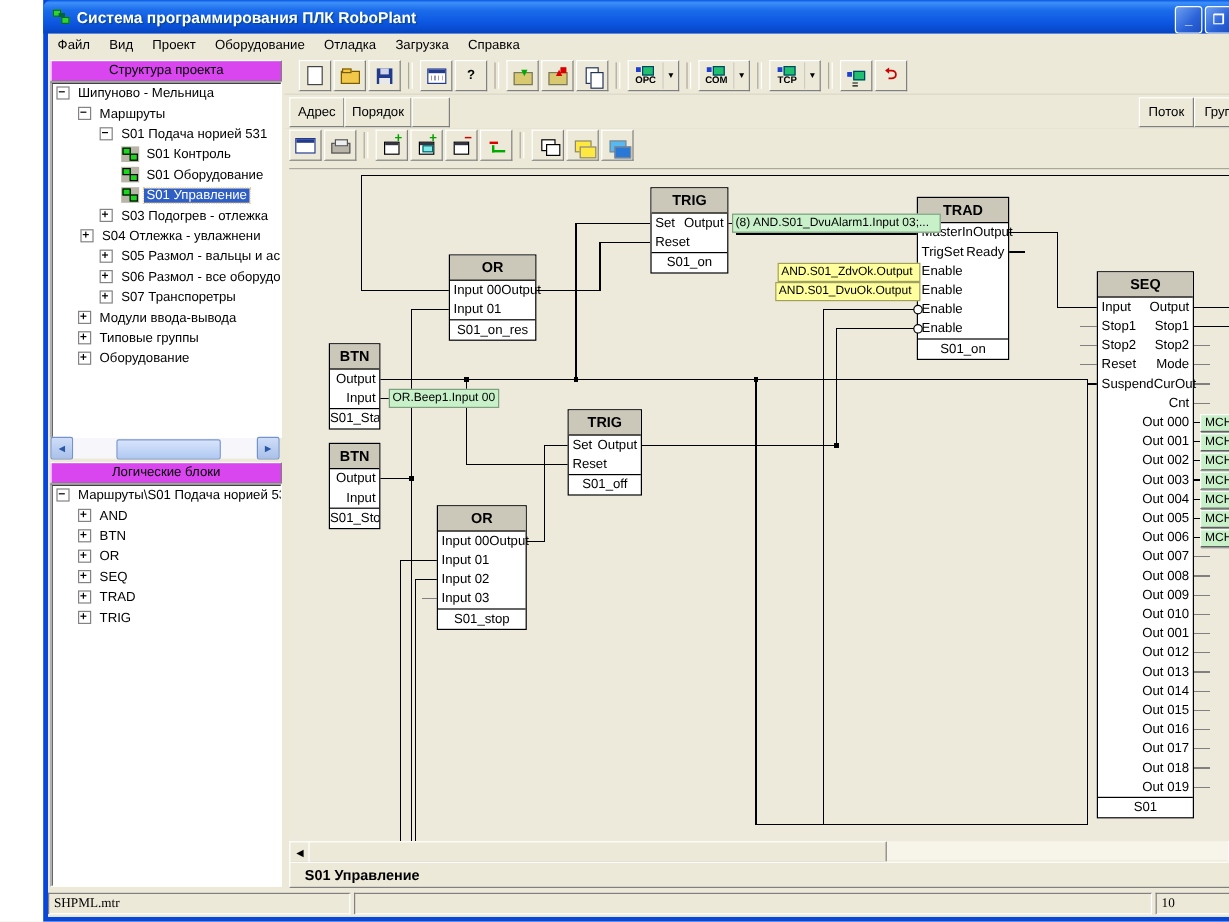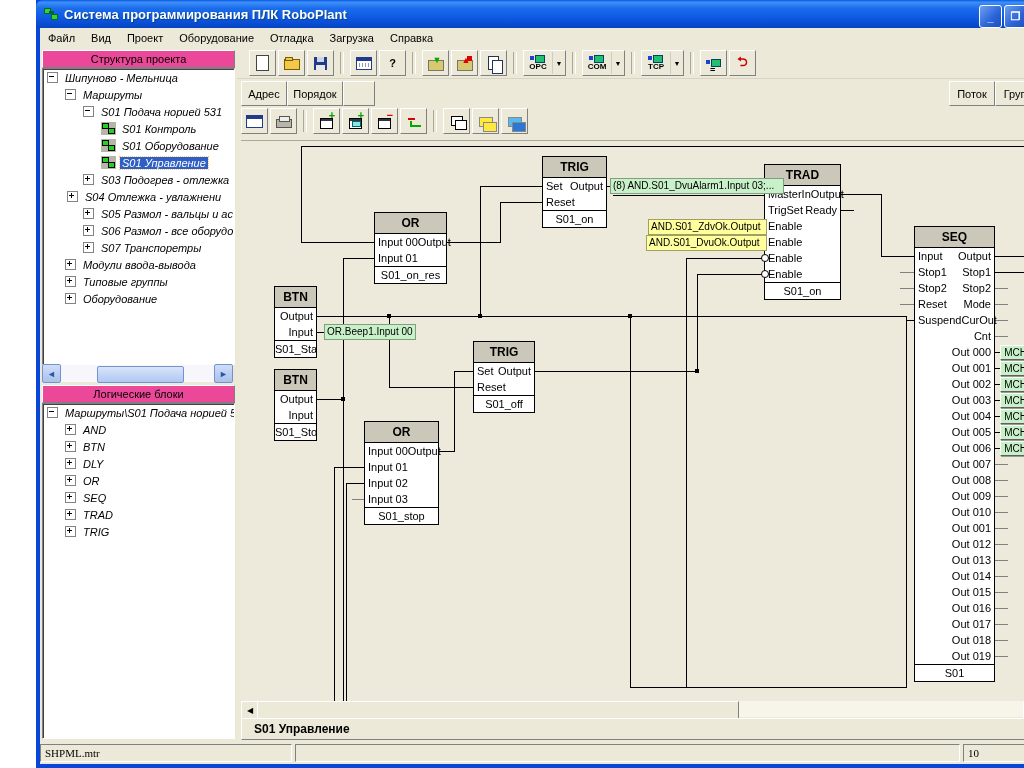--- a/index.html
+++ b/index.html
@@ -16,33 +16,33 @@
   .caption-btns{position:absolute;right:8px;top:5px;display:flex;gap:2px;}
   .cbtn{width:21px;height:21px;border-radius:3px;border:1px solid #fff;color:#fff;font-size:11px;
     display:flex;align-items:center;justify-content:center;font-weight:bold;
     background:linear-gradient(135deg,#6ea0f0,#2a62d8 60%,#1d50c0);}
   .cbtn.close{background:linear-gradient(135deg,#f0a08a,#dd5132 60%,#c63a1c);}
   
   #frame{position:absolute;left:4px;top:28px;width:1016px;height:736px;background:#ece9d8;}
   #menubar{position:absolute;left:0;top:0;width:100%;height:20px;display:flex;align-items:center;font-size:11px;}
   .menu-item{padding:2px 8px;}
   
-  .panel-header{position:absolute;background:#ec4899;border:1px solid;border-color:#fff #808080 #808080 #fff;
+  .panel-header{position:absolute;background:#d946ef;border:1px solid;border-color:#fff #808080 #808080 #fff;
     text-align:center;font-size:11px;line-height:16px;}
   .treebox{position:absolute;background:#fff;border:1px solid;border-color:#808080 #fff #fff #808080;
     box-shadow:inset 1px 1px 0 #404040;overflow:hidden;font-size:11px;}
   .trow{height:17px;display:flex;align-items:center;white-space:nowrap;}
   .tg{width:9px;height:9px;border:1px solid #848284;background:#fff;position:relative;flex:0 0 9px;margin-right:5px;}
   .tg::before{content:"";position:absolute;left:1px;top:3px;width:5px;height:1px;background:#000;}
   .tg.plus::after{content:"";position:absolute;left:3px;top:1px;width:1px;height:5px;background:#000;}
   .bicon{width:15px;height:13px;position:relative;flex:0 0 15px;margin-right:4px;background:#b8b4a8;}
   .bicon::before,.bicon::after{content:"";position:absolute;background:#1ed41e;border:1px solid #000;width:5px;height:4px;}
   .bicon::before{left:1px;top:1px;}
   .bicon::after{left:7px;top:6px;}
-  .tlabel{padding:0 2px;font-style:italic;}
+  .tlabel{padding:0 2px;}
   .trow.sel .tlabel{background:#2f5fc5;color:#fff;outline:1px dotted #f8c97c;}
   
   .xsb{position:absolute;height:17px;background:#f4f3ee;display:flex;align-items:center;}
   .xsb .arr{width:17px;height:17px;background:linear-gradient(180deg,#cfddf8,#aac1ea);border:1px solid #7493ce;
     border-radius:2px;color:#2b57a8;font-size:9px;display:flex;align-items:center;justify-content:center;}
   .xsb .track{flex:1;height:17px;background:#f6f6fb;}
   .xsb .thumb{position:absolute;left:55px;width:85px;height:15px;top:1px;border:1px solid #7493ce;border-radius:2px;
     background:linear-gradient(180deg,#d8e4fb,#b0c8f2);}
   
   #tb1,#tb2,#tb3{position:absolute;left:197px;width:819px;background:#ece9d8;}
@@ -228,24 +228,20 @@
           <span class="tg"></span>
           <span class="tlabel">Маршруты\S01 Подача норией 53</span>
         </div>
       <div class="trow" style="padding-left:22px">
           <span class="tg plus"></span>
           <span class="tlabel">AND</span>
         </div>
       <div class="trow" style="padding-left:22px">
           <span class="tg plus"></span>
           <span class="tlabel">BTN</span>
-        </div>
-      <div class="trow" style="padding-left:22px">
-          <span class="tg plus"></span>
-          <span class="tlabel">DLY</span>
         </div>
       <div class="trow" style="padding-left:22px">
           <span class="tg plus"></span>
           <span class="tlabel">OR</span>
         </div>
       <div class="trow" style="padding-left:22px">
           <span class="tg plus"></span>
           <span class="tlabel">SEQ</span>
         </div>
       <div class="trow" style="padding-left:22px">

